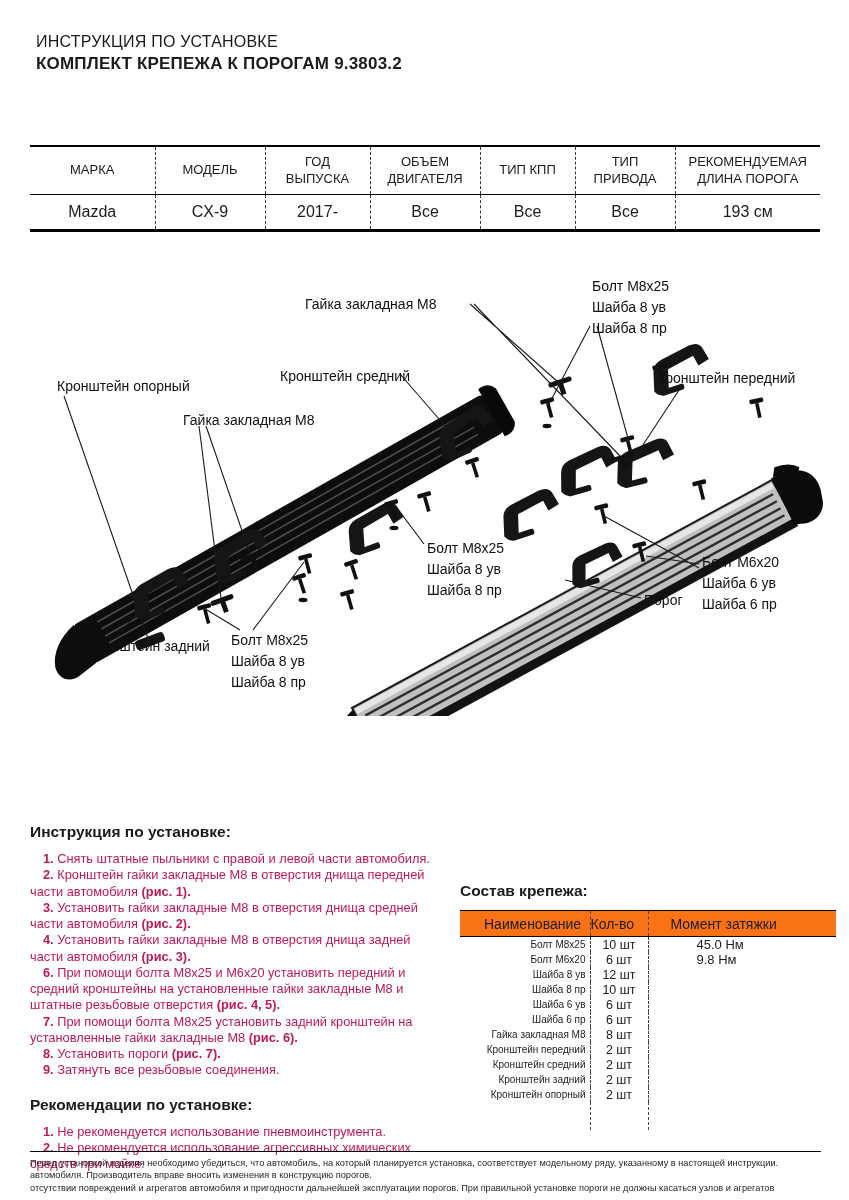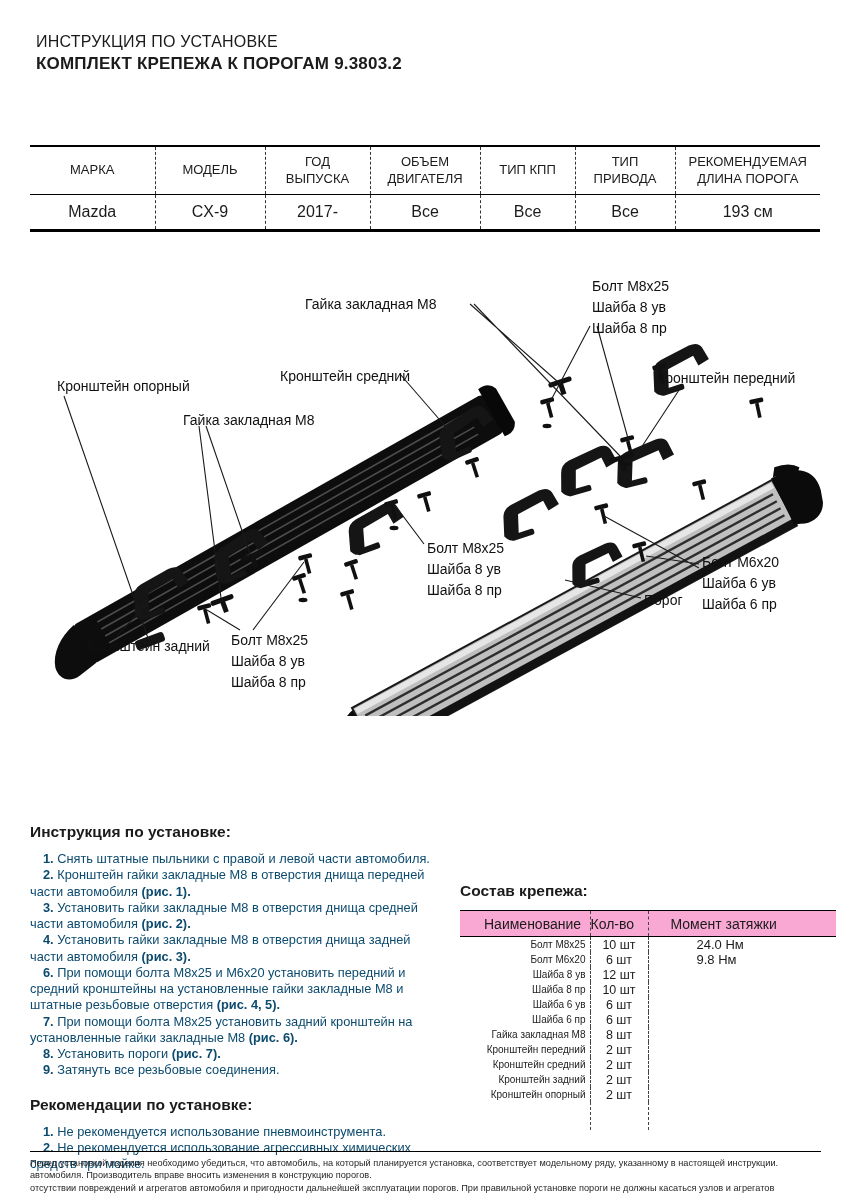--- a/index.html
+++ b/index.html
@@ -20,29 +20,29 @@
   table.spec th:first-child, table.spec td:first-child { border-left:none; }
   table.spec th { font-weight:400; font-size:13px; line-height:1.35; height:48px; white-space:pre-line; border-bottom:1.5px solid #000; }
   table.spec td { font-size:16px; height:36px; }
   
   .diagram { position:absolute; left:0; top:258px; width:849px; height:458px; }
   .diagram svg { position:absolute; left:0; top:0; }
   .callout { position:absolute; font-size:14px; line-height:1.5; white-space:pre-line; color:#111; }
   
   .left-col { position:absolute; left:30px; top:823px; width:416px; }
   .sec-heading { font-size:15.5px; font-weight:700; margin-bottom:10px; }
-  .step { font-size:12.8px; line-height:1.27; text-indent:13px; color:#0c4a6e; }
+  .step { font-size:12.8px; line-height:1.27; text-indent:13px; color:#be185d; }
   .step .n { font-weight:700; }
   .step b { font-weight:700; }
   .rec-heading { margin-top:17px; margin-bottom:10px; }
   
   .right-col { position:absolute; left:460px; top:882px; width:376px; }
   table.fst { border-collapse:collapse; width:376px; margin-top:9px;
     border-top:1.5px solid #000; table-layout:fixed; }
-  table.fst th { font-weight:400; font-size:14px; height:26px; background:#f9a8d4;
+  table.fst th { font-weight:400; font-size:14px; height:26px; background:#f97316;
     border-bottom:1.5px solid #000; vertical-align:middle; }
   table.fst th.c1 { text-align:left; padding-left:24px; width:130px; }
   table.fst th.c2 { text-align:left; width:58px; }
   table.fst th.c3 { text-align:left; padding-left:22px; }
   table.fst td { height:15px; vertical-align:middle; }
   table.fst .v { border-left:1px dashed #444; }
   table.fst td.name { font-size:10px; text-align:right; padding-right:4px; color:#222; }
   table.fst td.qty { font-size:12.5px; text-align:center; }
   table.fst td.tq { font-size:13px; padding-left:48px; }
   table.fst tr.spacer td { height:28px; }
@@ -232,21 +232,21 @@
         <tr>
           <th class="c1">Наименование</th>
           <th class="c2 v">Кол-во</th>
           <th class="c3 v">Момент затяжки</th>
         </tr>
       </thead>
       <tbody>
         <tr>
             <td class="name">Болт М8х25</td>
             <td class="qty v">10 шт</td>
-            <td class="tq v">24.0 Нм</td>
+            <td class="tq v">45.0 Нм</td>
           </tr>
         <tr>
             <td class="name">Болт М6х20</td>
             <td class="qty v">6 шт</td>
             <td class="tq v">9.8 Нм</td>
           </tr>
         <tr>
             <td class="name">Шайба 8 ув</td>
             <td class="qty v">12 шт</td>
             <td class="tq v"></td>

